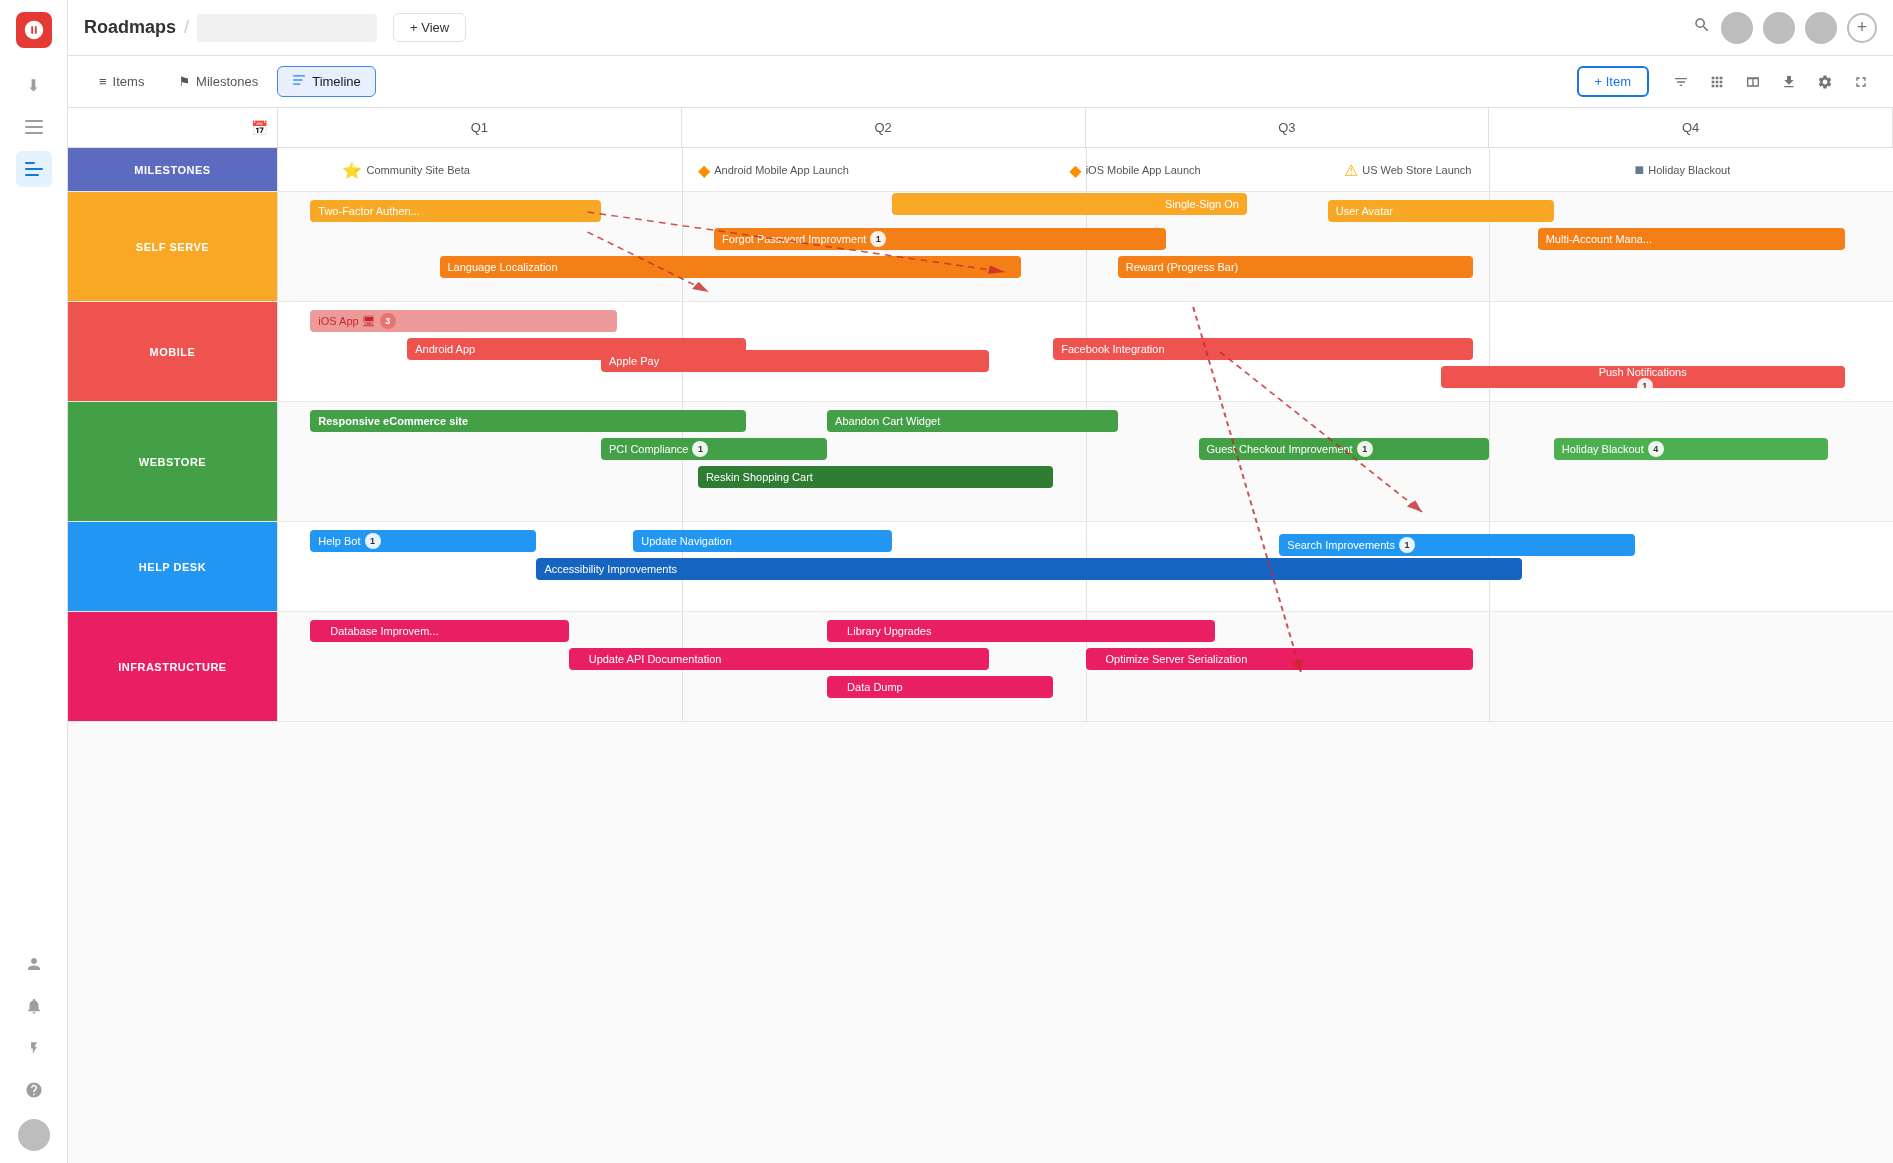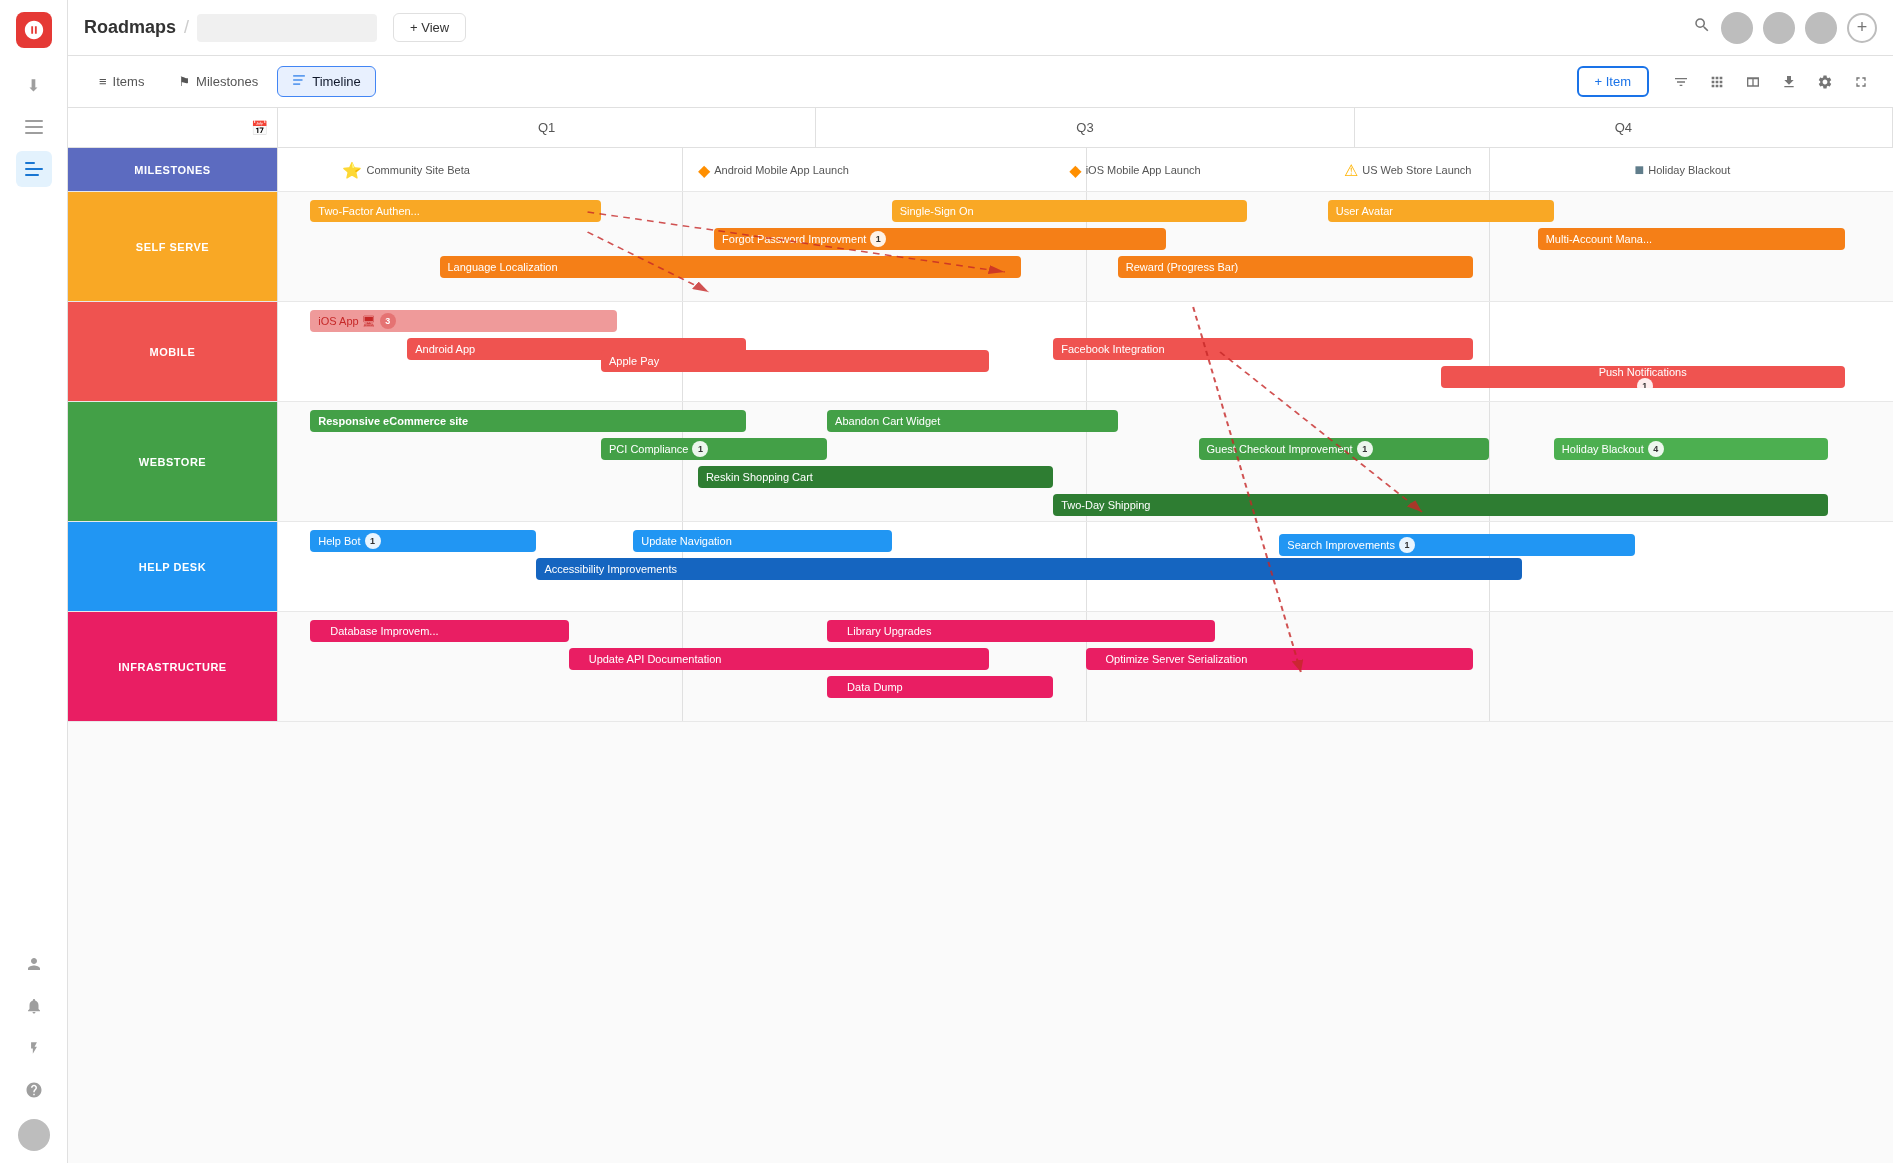--- a/index.html
+++ b/index.html
@@ -474,20 +474,23 @@
 
       <div class="quarter-header">
         <div class="row-label-header">
           <span class="cal-icon">📅</span>
         </div>
         <div class="quarter-cols">
           <div class="quarter-col">
               <span>Q1</span>
             </div>
           <div class="quarter-col">
+              <span>Q2</span>
+            </div>
+          <div class="quarter-col">
               <span>Q3</span>
             </div>
           <div class="quarter-col">
               <span>Q4</span>
             </div>
         </div>
       </div>
 
       <div class="timeline-row milestones-row">
         <div class="row-label milestones">
@@ -531,21 +534,21 @@
         </div>
         <div class="gantt-area">
           <div class="vline" style="left:25%"></div>
           <div class="vline" style="left:50%"></div>
           <div class="vline" style="left:75%"></div>
 
           <div class="gbar yellow" style="left:2%;width:18%;top:8px;">
             <span>Two-Factor Authen...</span>
           </div>
 
-          <div class="gbar yellow" style="left:38%;width:22%;top:8px;">
+          <div class="gbar yellow" style="left:38%;width:22%;top:1px;justify-content:flex-end;">
             <span>Single-Sign On</span>
           </div>
 
           <div class="gbar yellow" style="left:65%;width:14%;top:8px;">
             <span>User Avatar</span>
           </div>
 
           <div class="gbar dark-yellow" style="left:27%;width:28%;top:36px;">
             <span>Forgot Password Improvment</span>
             <span class="bar-badge">1</span>
@@ -627,23 +630,20 @@
 
           <div class="gbar green" style="left:79%;width:17%;top:36px;background:#4caf50;">
             <span>Holiday Blackout</span>
             <span class="bar-badge">4</span>
           </div>
 
           <div class="gbar dark-green" style="left:26%;width:22%;top:64px;">
             <span>Reskin Shopping Cart</span>
           </div>
 
-          <div class="gbar dark-green" style="left:48%;width:48%;top:92px;">
-            <span>Two-Day Shipping</span>
-          </div>
         </div>
       </div>
 
       <div class="timeline-row helpdesk-row">
         <div class="row-label helpdesk">
           <span>HELP DESK</span>
         </div>
         <div class="gantt-area">
           <div class="vline" style="left:25%"></div>
           <div class="vline" style="left:50%"></div>

